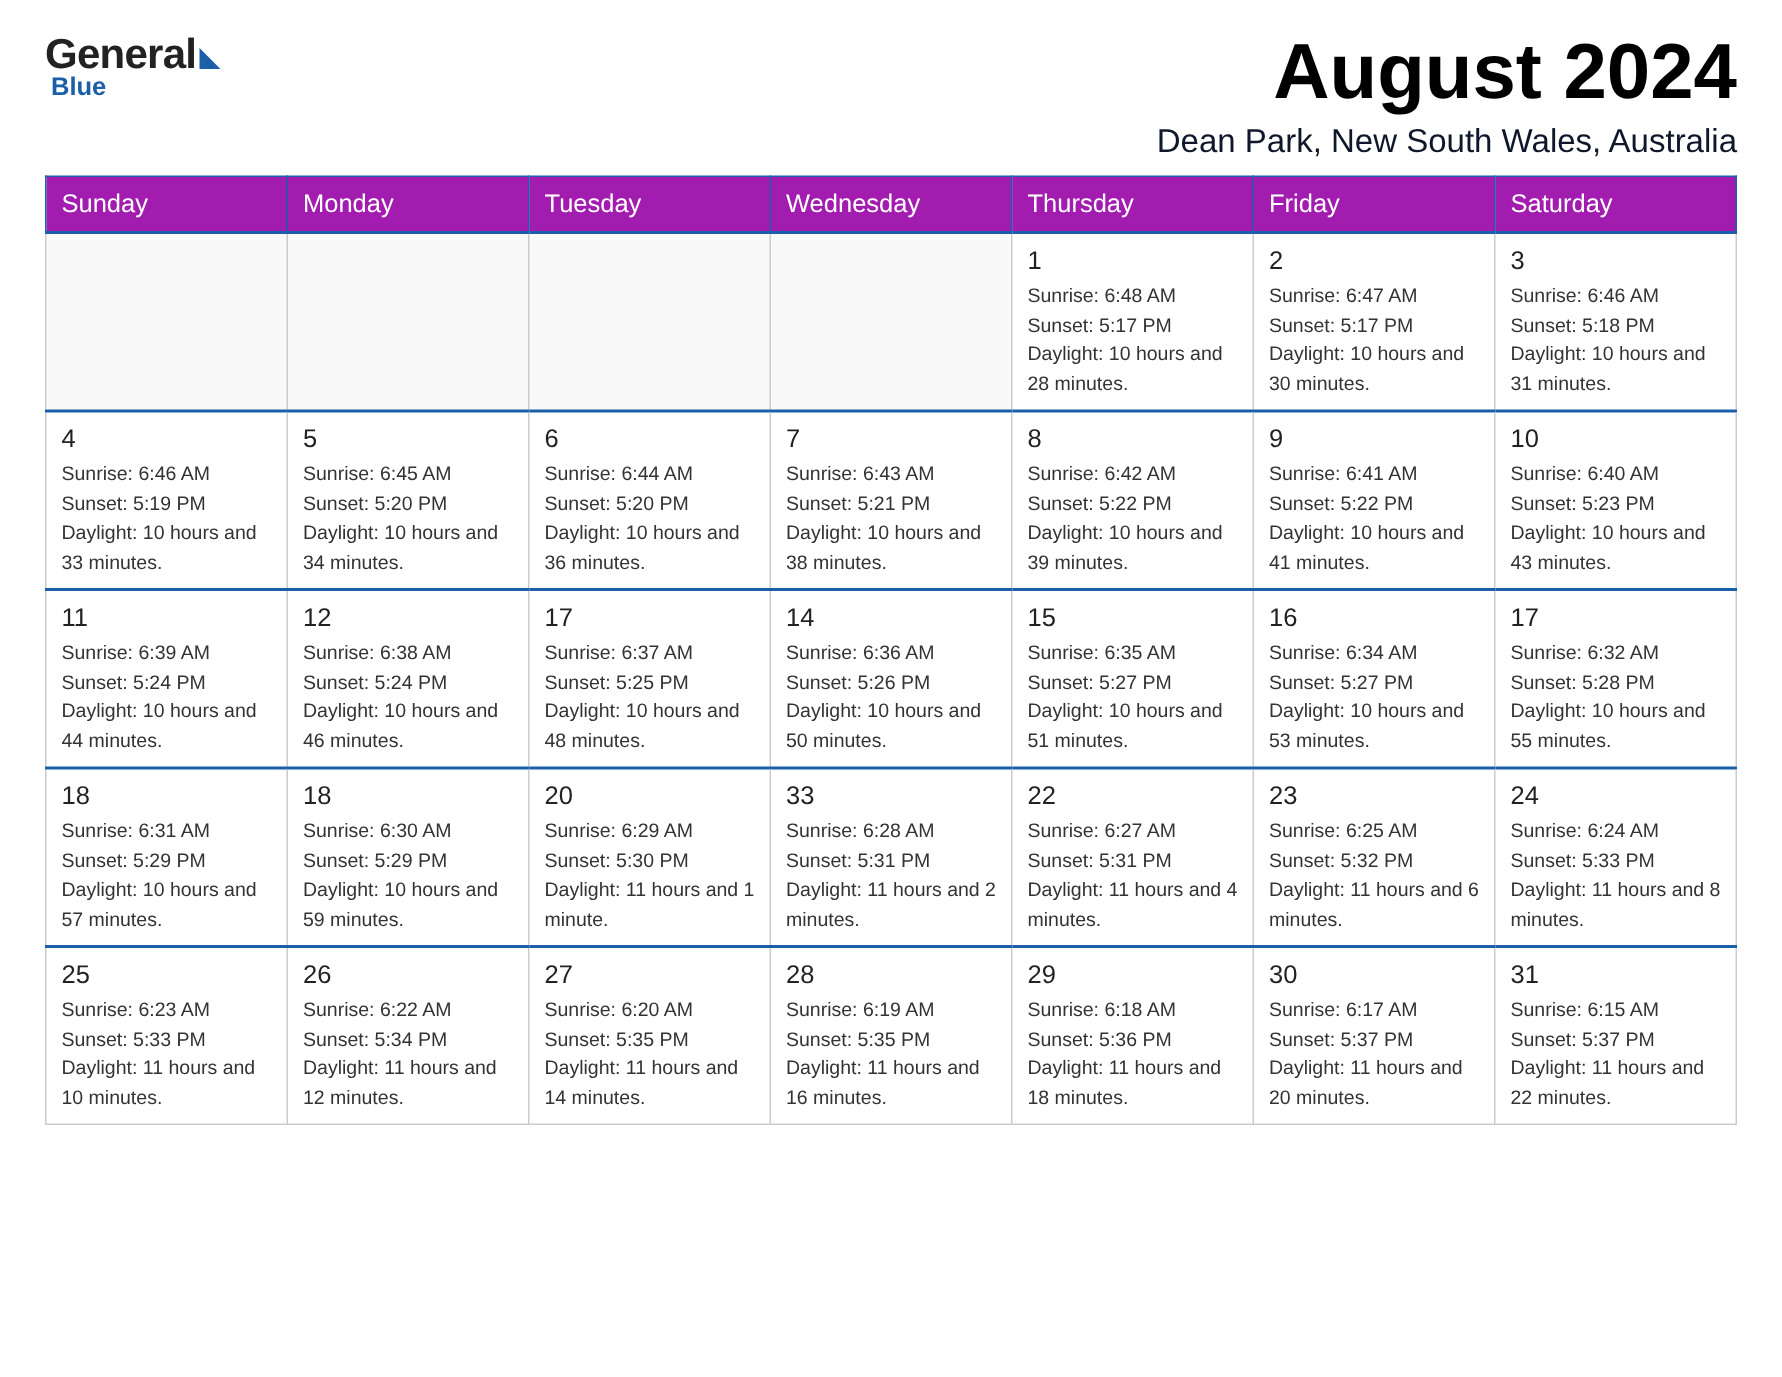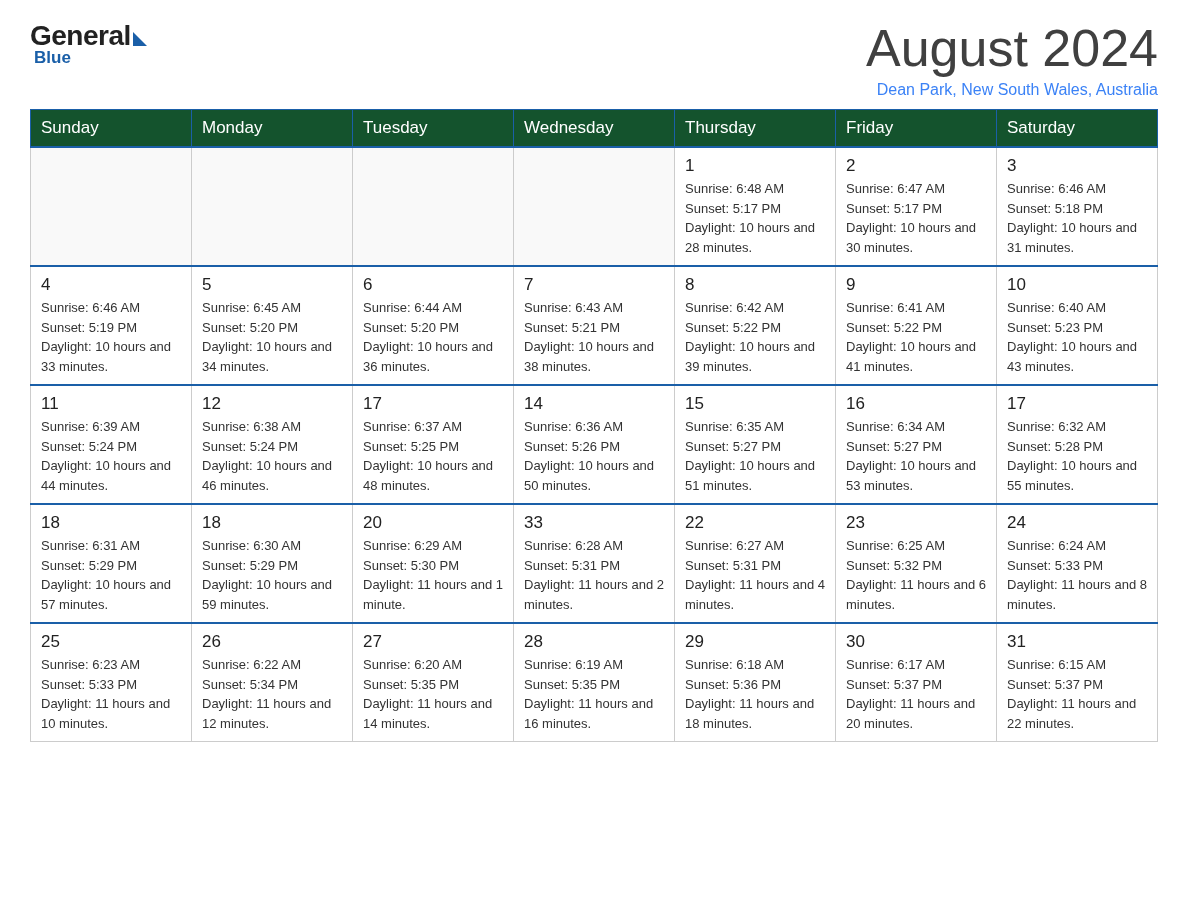--- a/index.html
+++ b/index.html
@@ -46,36 +46,36 @@
       font-weight: bold;
       color: #1a5fa8;
       margin-top: -4px;
       margin-left: 4px;
     }
     .title-area {
       text-align: right;
     }
     .month-title {
       font-size: 52px;
-      font-weight: normal;
-      color: #404040;
+      font-weight: bold;
+      color: #000000;
       line-height: 1.1;
     }
     .location-title {
-      font-size: 16px;
-      color: #3b82f6;
+      font-size: 22px;
+      color: #0f172a;
       margin-top: 4px;
     }
     .calendar {
       width: 100%;
       border-collapse: collapse;
       border: 1px solid #aaa;
     }
     .calendar th {
-      background-color: #14532d;
+      background-color: #a21caf;
       color: #fff;
       font-size: 17px;
       font-weight: normal;
       padding: 8px 10px;
       text-align: left;
       border: 1px solid #1a5fa8;
     }
     .calendar td {
       vertical-align: top;
       padding: 8px 10px;

